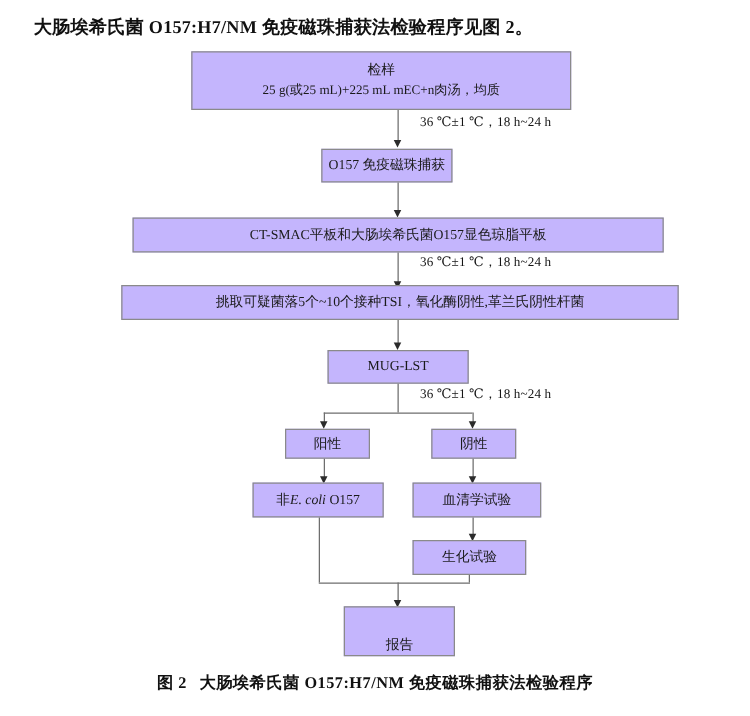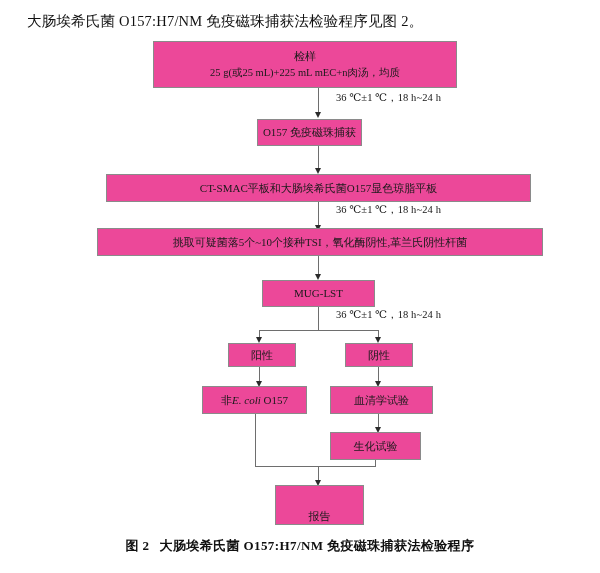--- a/index.html
+++ b/index.html
@@ -23,28 +23,29 @@
 
   
   .intro {
     position: absolute;
     left: 27px;
     top: 12px;
     font-size: 14.5px;
     letter-spacing: 0.2px;
     white-space: nowrap;
     color: #111;
+    font-weight: bold;
   }
 
   
   .box {
     position: absolute;
     box-sizing: border-box;
     border: 1px solid #8a8a8a;
-    background: #ec4899;
+    background: #c4b5fd;
     display: flex;
     flex-direction: column;
     align-items: center;
     justify-content: center;
     text-align: center;
     font-size: 11px;
     line-height: 1.5;
     color: #1a1a1a;
   }
   .box .line1 { font-size: 11px; }

